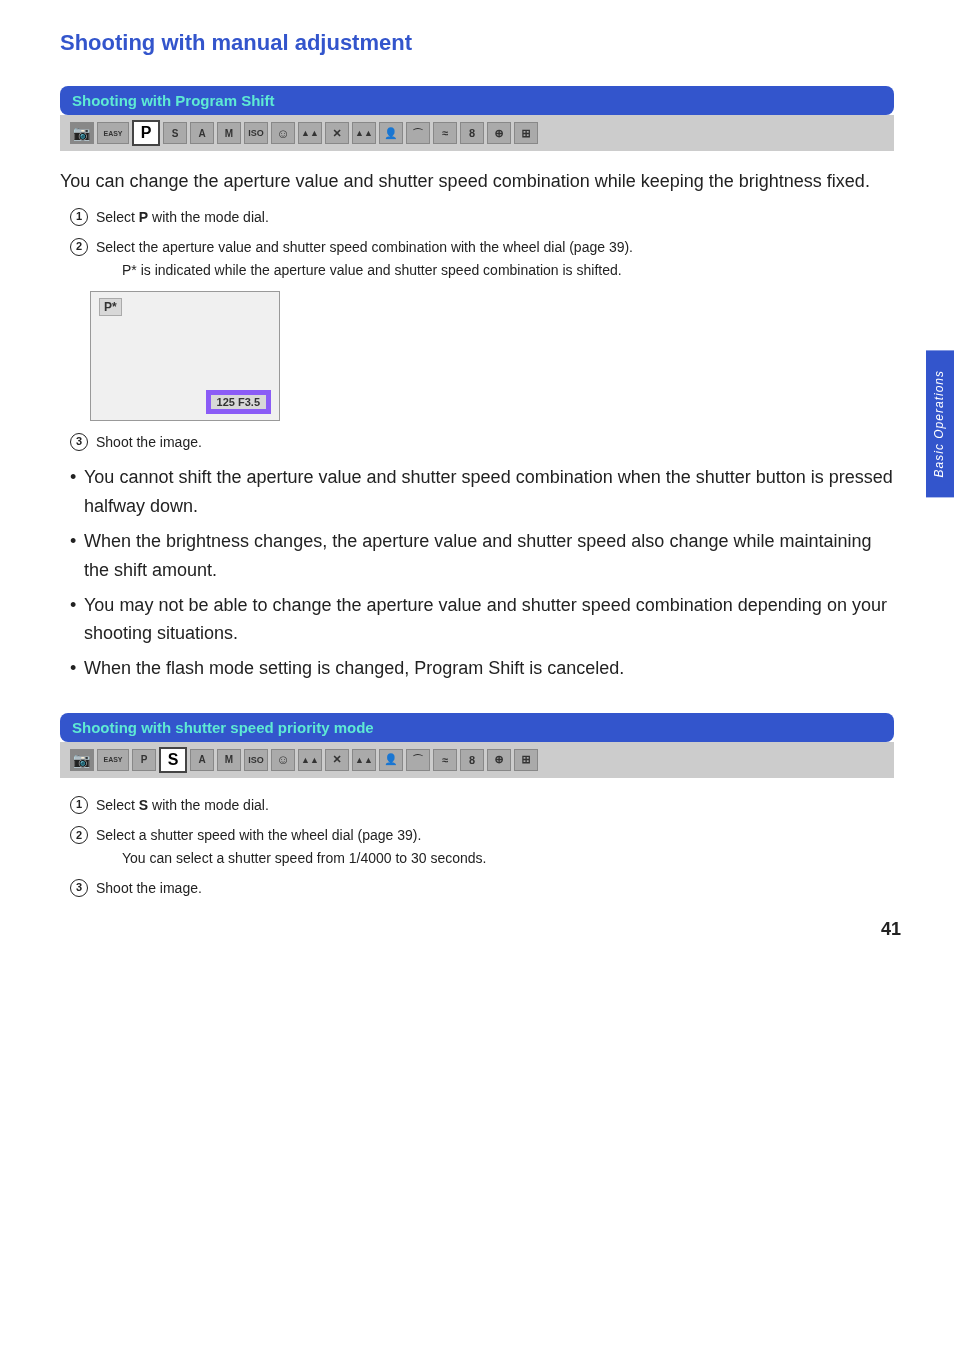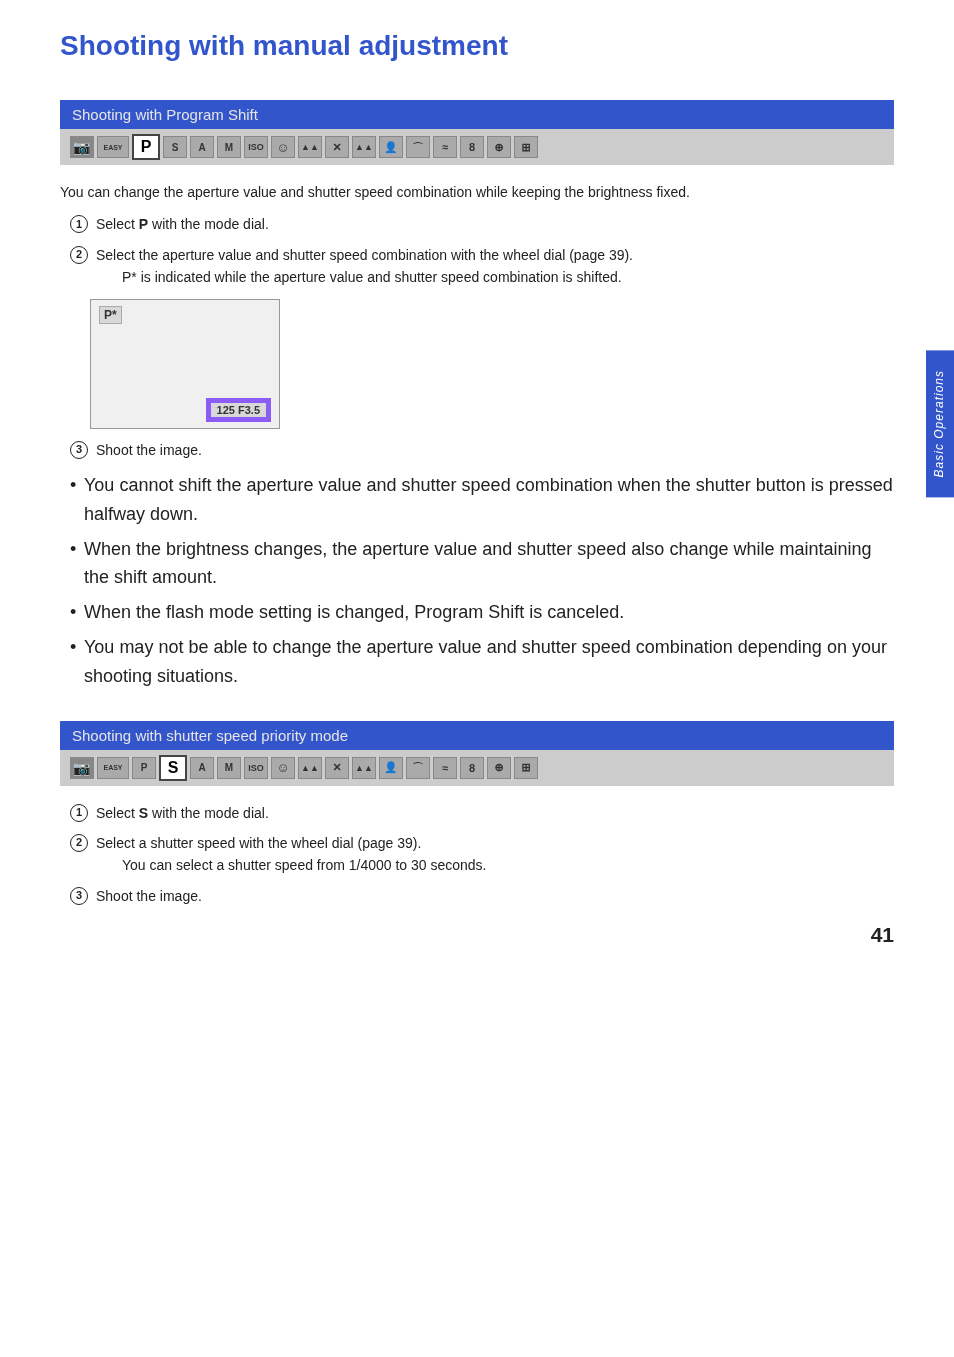--- a/index.html
+++ b/index.html
@@ -13,33 +13,34 @@
       position: relative;
     }
 
     .page-container {
       padding: 30px 60px 40px 60px;
       position: relative;
     }
 
     .page-title {
       color: #3355cc;
-      font-size: 28px;
-      font-weight: bold;
-      margin-bottom: 38px;
+      font-size: 22px;
+      font-weight: bold;
+      margin-bottom: 30px;
       border-bottom: none;
     }
 
     .section-header {
       background-color: #3355cc;
-      color: #e5e5e5;
+      color: #5eead4;
       font-size: 15px;
-      font-weight: normal;
+      font-weight: bold;
       padding: 6px 12px;
       margin-bottom: 0;
+      border-radius: 8px;
     }
 
     .mode-bar {
       background-color: #cccccc;
       padding: 5px 10px;
       display: flex;
       align-items: center;
       gap: 3px;
       margin-bottom: 16px;
       flex-wrap: wrap;
@@ -82,21 +83,21 @@
       background: #888;
       font-size: 14px;
     }
 
     .mode-icon.easy {
       font-size: 8px;
       width: 28px;
     }
 
     .body-text {
-      font-size: 14px;
+      font-size: 18px;
       line-height: 1.6;
       margin-bottom: 10px;
       color: #222;
     }
 
     .step-list {
       list-style: none;
       margin: 10px 0 10px 10px;
     }
 
@@ -199,22 +200,22 @@
       transform: rotate(180deg);
       font-size: 12px;
       padding: 20px 6px;
       letter-spacing: 1px;
       font-style: italic;
     }
 
     .page-number {
       position: absolute;
       bottom: 30px;
-      right: 60px;
-      font-size: 21px;
+      right: 53px;
+      font-size: 18px;
       font-weight: bold;
       color: #222;
     }
 
     .indent-text {
       padding-left: 26px;
     }
   </style>
 </head>
 <body>
@@ -273,22 +274,22 @@
       <li>
         <span class="step-num">3</span>
         <span class="step-content">Shoot the image.</span>
       </li>
     </ul>
 
 
     <ul class="bullet-list">
       <li>You cannot shift the aperture value and shutter speed combination when the shutter button is pressed halfway down.</li>
       <li>When the brightness changes, the aperture value and shutter speed also change while maintaining the shift amount.</li>
+      <li>You may not be able to change the aperture value and shutter speed combination depending on your shooting situations.</li>
       <li>When the flash mode setting is changed, Program Shift is canceled.</li>
-      <li>You may not be able to change the aperture value and shutter speed combination depending on your shooting situations.</li>
     </ul>
 
   </div>
 
   <div class="section-block">
 
     <div class="section-header">Shooting with shutter speed priority mode</div>
 
     <div class="mode-bar">
       <div class="mode-icon camera">📷</div>

